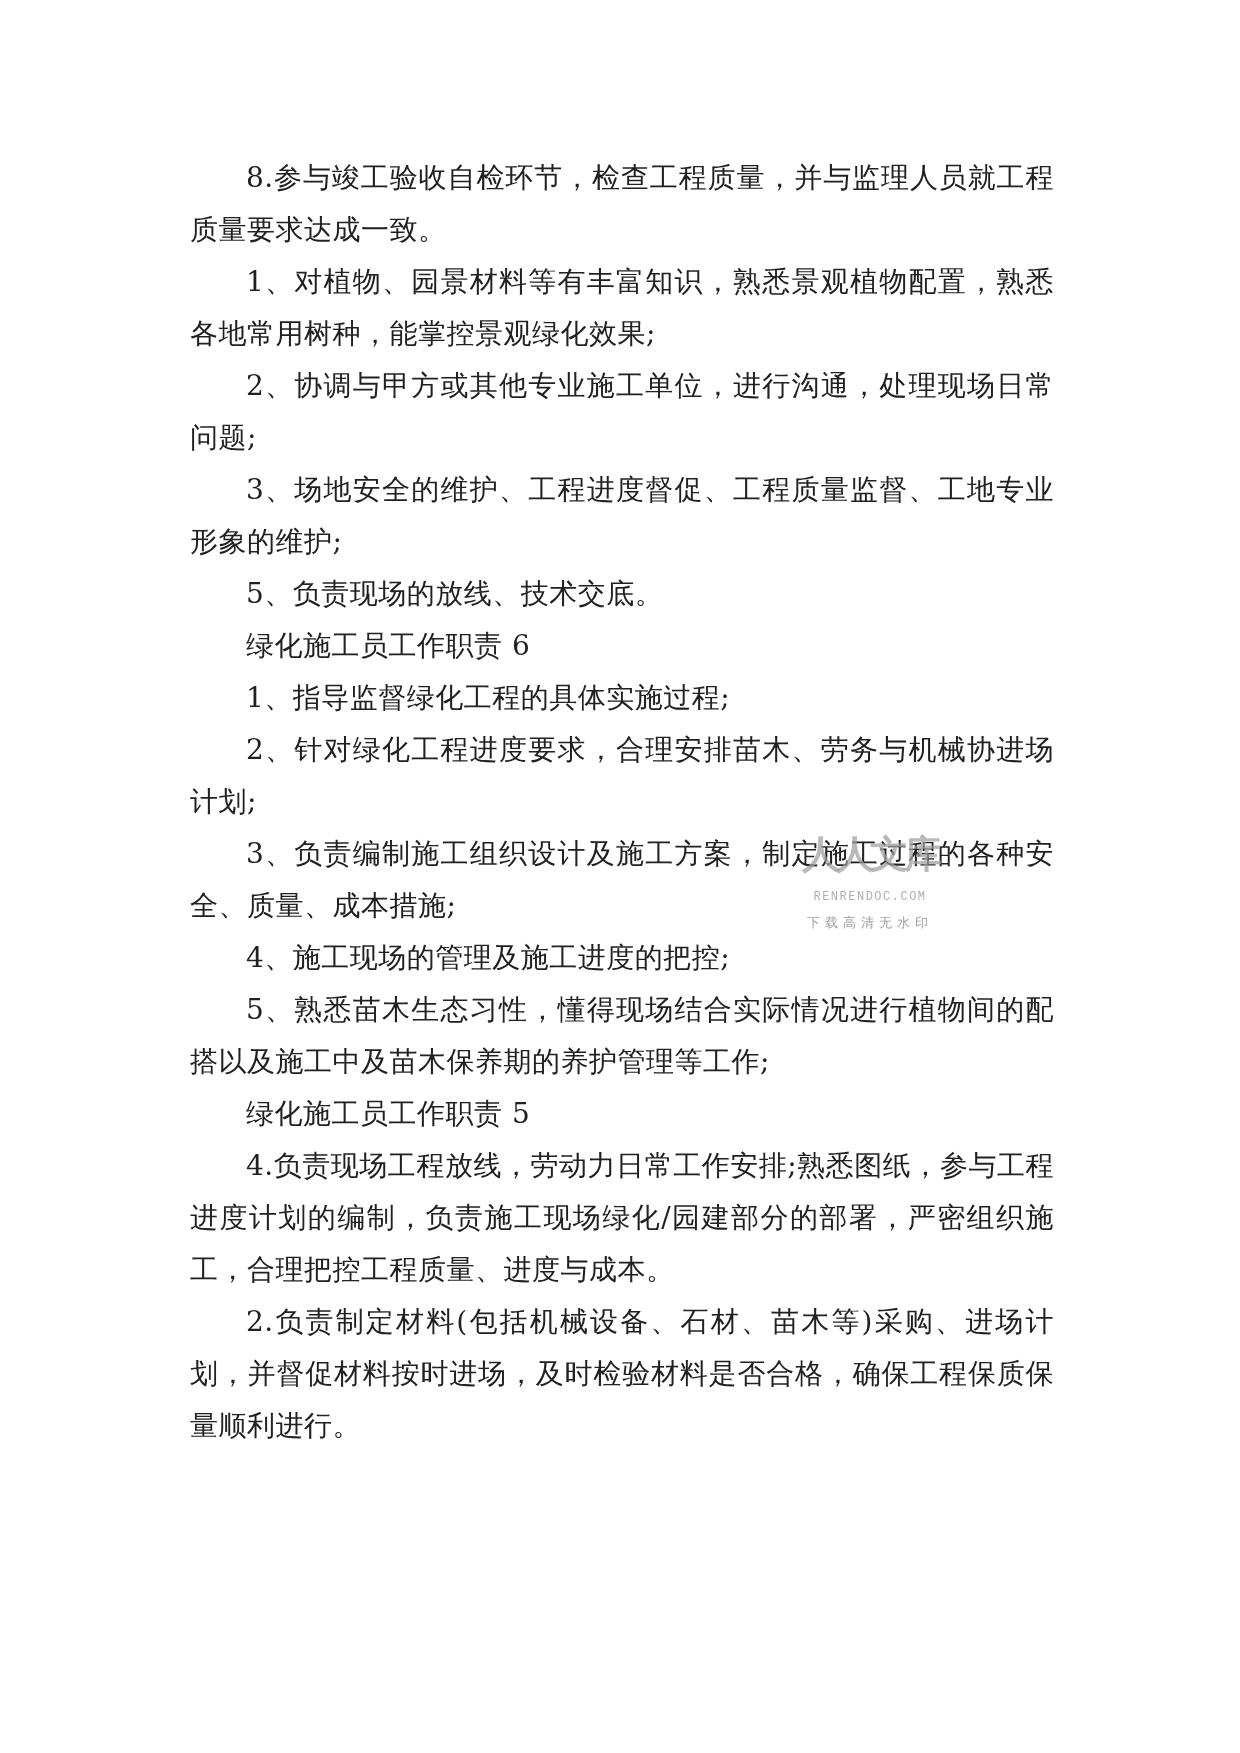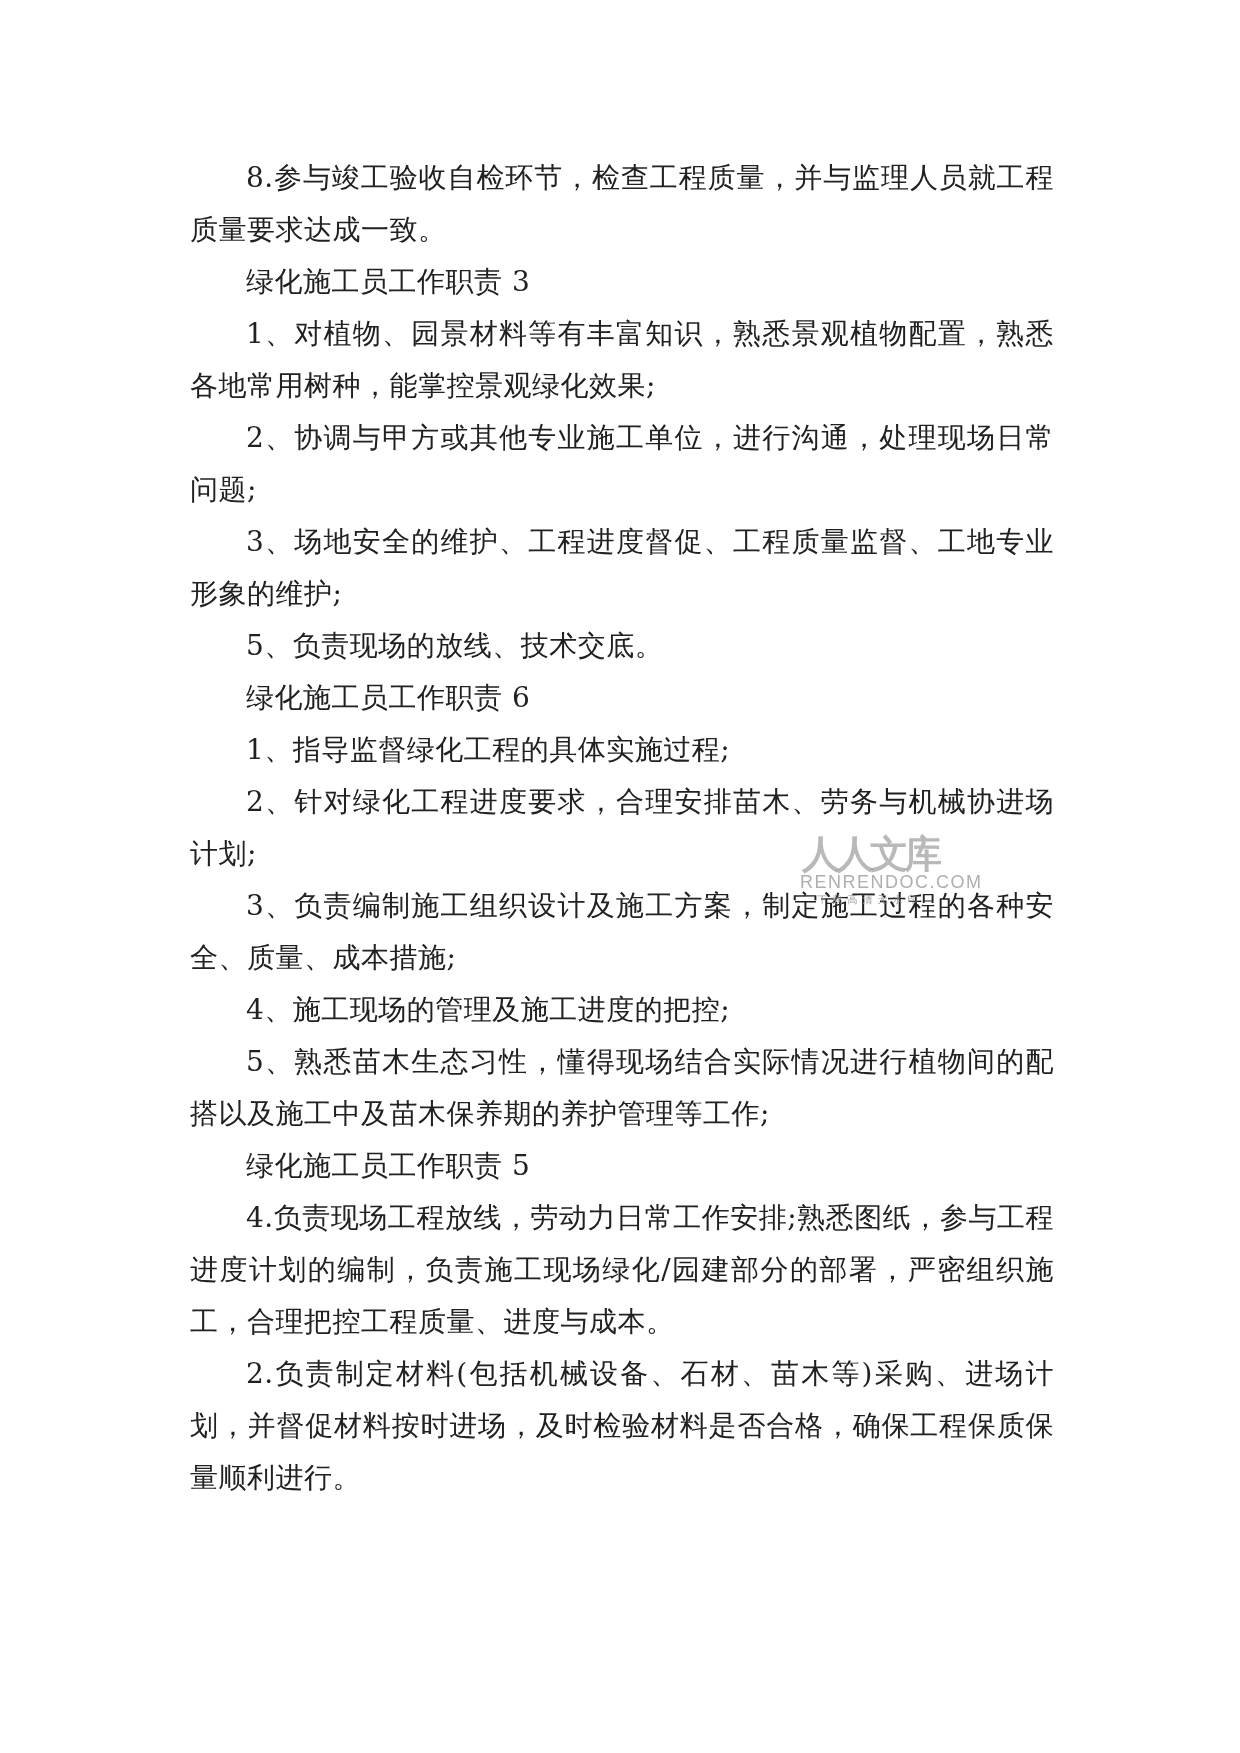--- a/index.html
+++ b/index.html
@@ -44,46 +44,45 @@
   .wm-logo {
     font-size: 38px;
     font-weight: bold;
     line-height: 42px;
     letter-spacing: -4px;
     color: rgba(158, 158, 158, 0.72);
     white-space: nowrap;
     text-align: center;
   }
   .wm-site {
-    margin-top: 0;
-    font-size: 18px;
+    margin-top: 15px;
+    font-size: 12px;
     line-height: 14px;
     letter-spacing: 1.5px;
     color: rgba(166, 166, 166, 0.9);
-    font-family: Liberation Sans, sans-serif;
+    font-family: Liberation Mono, monospace;
     white-space: nowrap;
   }
   .wm-tagline {
-    margin-top: 4px;
-    font-size: 10px;
+    margin-top: 12px;
+    font-size: 13px;
     line-height: 14px;
     letter-spacing: 5px;
     color: rgba(140, 140, 140, 0.85);
     white-space: nowrap;
   }
 </style>
 </head>
 <body>
 
 <div class="page">
 
   <div class="content">
 
   <p>8.参与竣工验收自检环节，检查工程质量，并与监理人员就工程质量要求达成一致。</p>
-      <p>绿化施工员工作职责 3</p>
       <p>1、对植物、园景材料等有丰富知识，熟悉景观植物配置，熟悉各地常用树种，能掌控景观绿化效果;</p>
       <p>2、协调与甲方或其他专业施工单位，进行沟通，处理现场日常问题;</p>
       <p>3、场地安全的维护、工程进度督促、工程质量监督、工地专业形象的维护;</p>
       <p>5、负责现场的放线、技术交底。</p>
       <p>绿化施工员工作职责 6</p>
       <p>1、指导监督绿化工程的具体实施过程;</p>
       <p>2、针对绿化工程进度要求，合理安排苗木、劳务与机械协进场计划;</p>
       <p>3、负责编制施工组织设计及施工方案，制定施工过程的各种安全、质量、成本措施;</p>
       <p>4、施工现场的管理及施工进度的把控;</p>
       <p>5、熟悉苗木生态习性，懂得现场结合实际情况进行植物间的配搭以及施工中及苗木保养期的养护管理等工作;</p>

